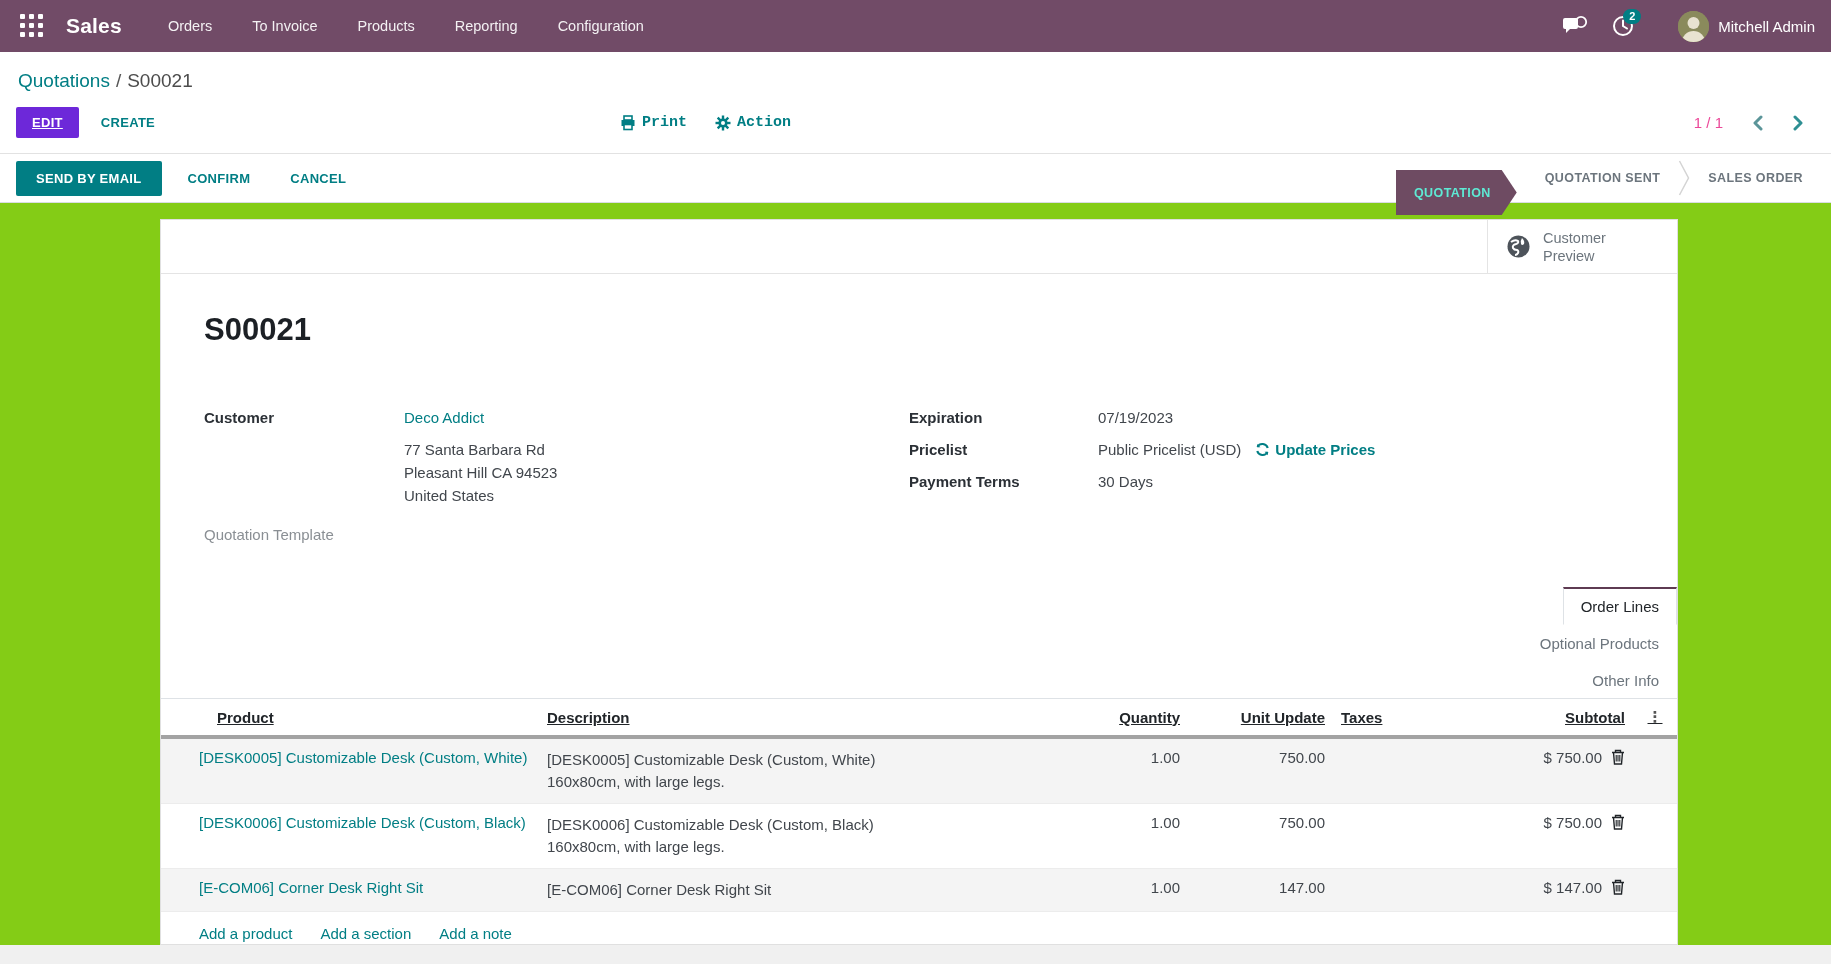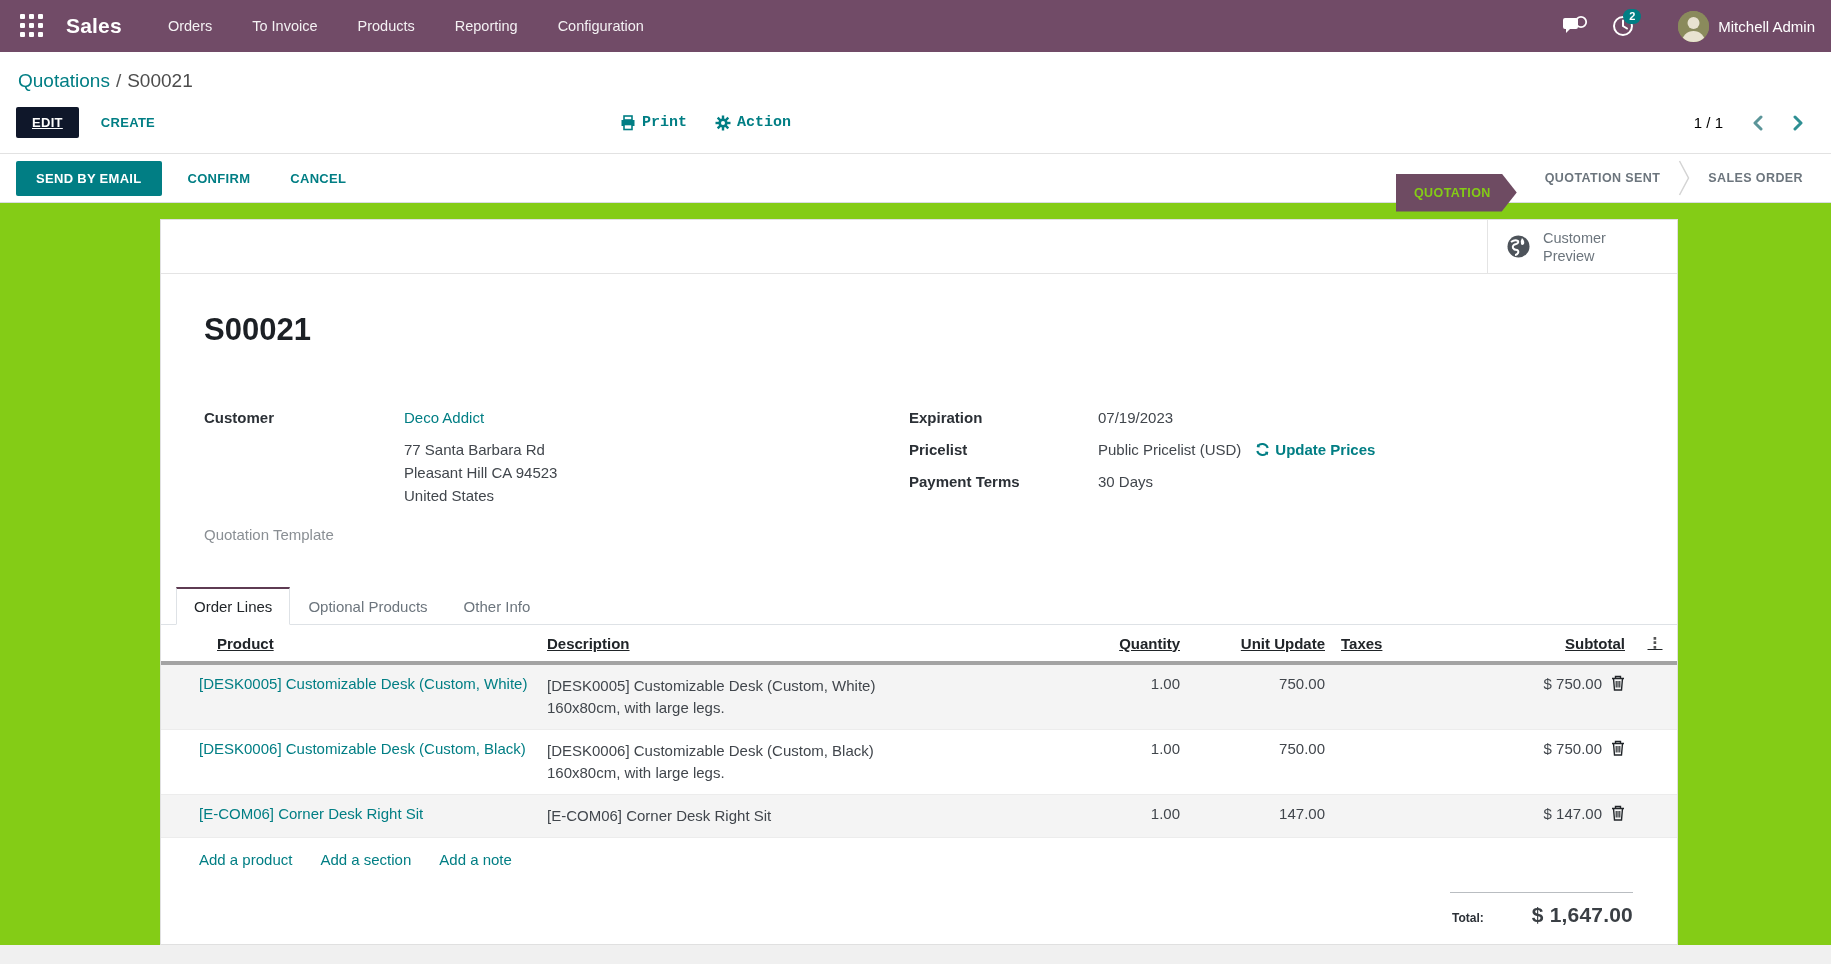--- a/index.html
+++ b/index.html
@@ -33,42 +33,42 @@
   .avatar { width: 31px; height: 31px; border-radius: 50%; overflow: hidden; background: #8a8a5c; }
   .user-name { font-size: 15px; color: #fff; }
   
   .control-panel { background: #fff; border-bottom: 1px solid #e2e2e2; padding: 14px 16px 14px 16px; }
   .breadcrumb { font-size: 19px; margin: 4px 0 14px 2px; }
   .breadcrumb .parent { color: #017e84; cursor: pointer; }
   .breadcrumb .sep { color: #555; margin: 0 6px; }
   .breadcrumb .current { color: #4c4c4c; }
   .cp-buttons { display: flex; align-items: center; position: relative; height: 33px; }
   .btn { border: none; font-family: inherit; cursor: pointer; letter-spacing: .3px; }
-  .btn-primary { background: #0f172a; color: #fff; font-size: 13px; font-weight: 700;
+  .btn-primary { background: #6d28d9; color: #fff; font-size: 13px; font-weight: 700;
     padding: 8px 16px; border-radius: 2px; text-decoration: underline; }
   .btn-link-caps { background: none; color: #017e84; font-size: 13px; font-weight: 700;
     padding: 8px 14px; margin-left: 8px; }
   .cp-center { position: absolute; left: 604px; display: flex; align-items: center; gap: 28px; }
   .cp-action-link { display: flex; align-items: center; gap: 6px; color: #017e84;
     font-size: 15px; font-weight: 700; cursor: pointer; font-family: Liberation Mono, monospace; }
   .cp-right { margin-left: auto; display: flex; align-items: center; gap: 14px; padding-right: 4px; }
-  .pager-count { font-size: 15px; color: #000000; margin-right: 8px; margin-left: 44px; }
+  .pager-count { font-size: 15px; color: #ec4899; margin-right: 8px; margin-left: 44px; }
   .pager-btn { background: none; border: none; cursor: pointer; padding: 2px 6px; }
   
   .statusbar { background: #fff; border-bottom: 1px solid #d9dde2; display: flex;
     align-items: center; padding: 6px 10px 6px 16px; height: 49px; }
   .sb-left { display: flex; align-items: center; }
   .sb-btn-filled { background: #017e84; color: #fff; font-size: 13px; font-weight: 700;
     padding: 10px 20px; border: none; border-radius: 2px; letter-spacing: .3px; cursor: pointer; }
   .sb-btn-text { background: none; border: none; color: #017e84; font-size: 13px; font-weight: 700;
     padding: 10px 14px; margin-left: 12px; letter-spacing: .3px; cursor: pointer; }
   .sb-states { margin-left: auto; display: flex; align-items: center; height: 38px; }
   .state-active {
-    background: #6e4b62; color: #84cc16; font-size: 12.5px; font-weight: 700; letter-spacing: .4px;
-    height: 38px; display: flex; align-items: center; padding: 0 26px 0 18px; cursor: pointer;
+    background: #6e4b62; color: #5eead4; font-size: 12.5px; font-weight: 700; letter-spacing: .4px;
+    height: 45px; display: flex; align-items: center; padding: 0 26px 0 18px; cursor: pointer;
     clip-path: polygon(0 0, calc(100% - 15px) 0, 100% 50%, calc(100% - 15px) 100%, 0 100%);
     margin-top: 29px;
   }
   .state { color: #6c757d; font-size: 12.5px; font-weight: 700; letter-spacing: .4px;
     padding: 0 18px; cursor: pointer; white-space: nowrap; }
   .state-sep { flex: 0 0 auto; }
   
   .content { height: 742px; background: #84cc16; overflow: hidden; }
   .sheet { width: 1518px; margin: 16px auto 0 160px; background: #fff;
     border: 1px solid #e0e0e0; height: 726px; }
@@ -84,21 +84,21 @@
   .f-label { width: 200px; font-weight: 700; color: #2b3036; flex: 0 0 auto; }
   .col-right .f-label { width: 189px; }
   .f-value { color: #41464c; }
   .link { color: #017e84; cursor: pointer; text-decoration: none; }
   .addr { margin-left: 200px; color: #41464c; font-size: 15px; line-height: 23px; }
   .muted-label { color: #8a8f94; font-size: 15px; margin-top: 19px; }
   .inline-action { display: inline-flex; align-items: center; gap: 5px; color: #017e84;
     font-weight: 700; margin-left: 14px; cursor: pointer; }
   
   .tabs { display: flex; align-items: flex-end; border-bottom: 1px solid #dee2e6;
-    margin-top: 44px; padding-left: 15px; }
+    margin-top: 44px; padding-left: 15px; flex-direction: column; }
   .tab { height: 38px; display: flex; align-items: center; padding: 0 17px; font-size: 15px;
     color: #6c757d; cursor: pointer; border: 1px solid transparent; margin-bottom: -1px; }
   .tab.active { background: #fff; color: #212529; font-weight: 500;
     border-color: #dee2e6; border-top: 2px solid #5e3b52; border-bottom-color: #fff; }
   
   table.orderlines { width: 100%; border-collapse: collapse; font-size: 15px; table-layout: fixed; }
   .orderlines th { font-weight: 700; color: #212529; text-align: left; padding: 9px 8px;
     border-bottom: 4px solid #a3a3a3; text-decoration: underline; }
   .orderlines th.num, .orderlines td.num { text-align: right; }
   .orderlines td { padding: 10px 8px; vertical-align: top; color: #41464c; border-bottom: 1px solid #ececec; }

